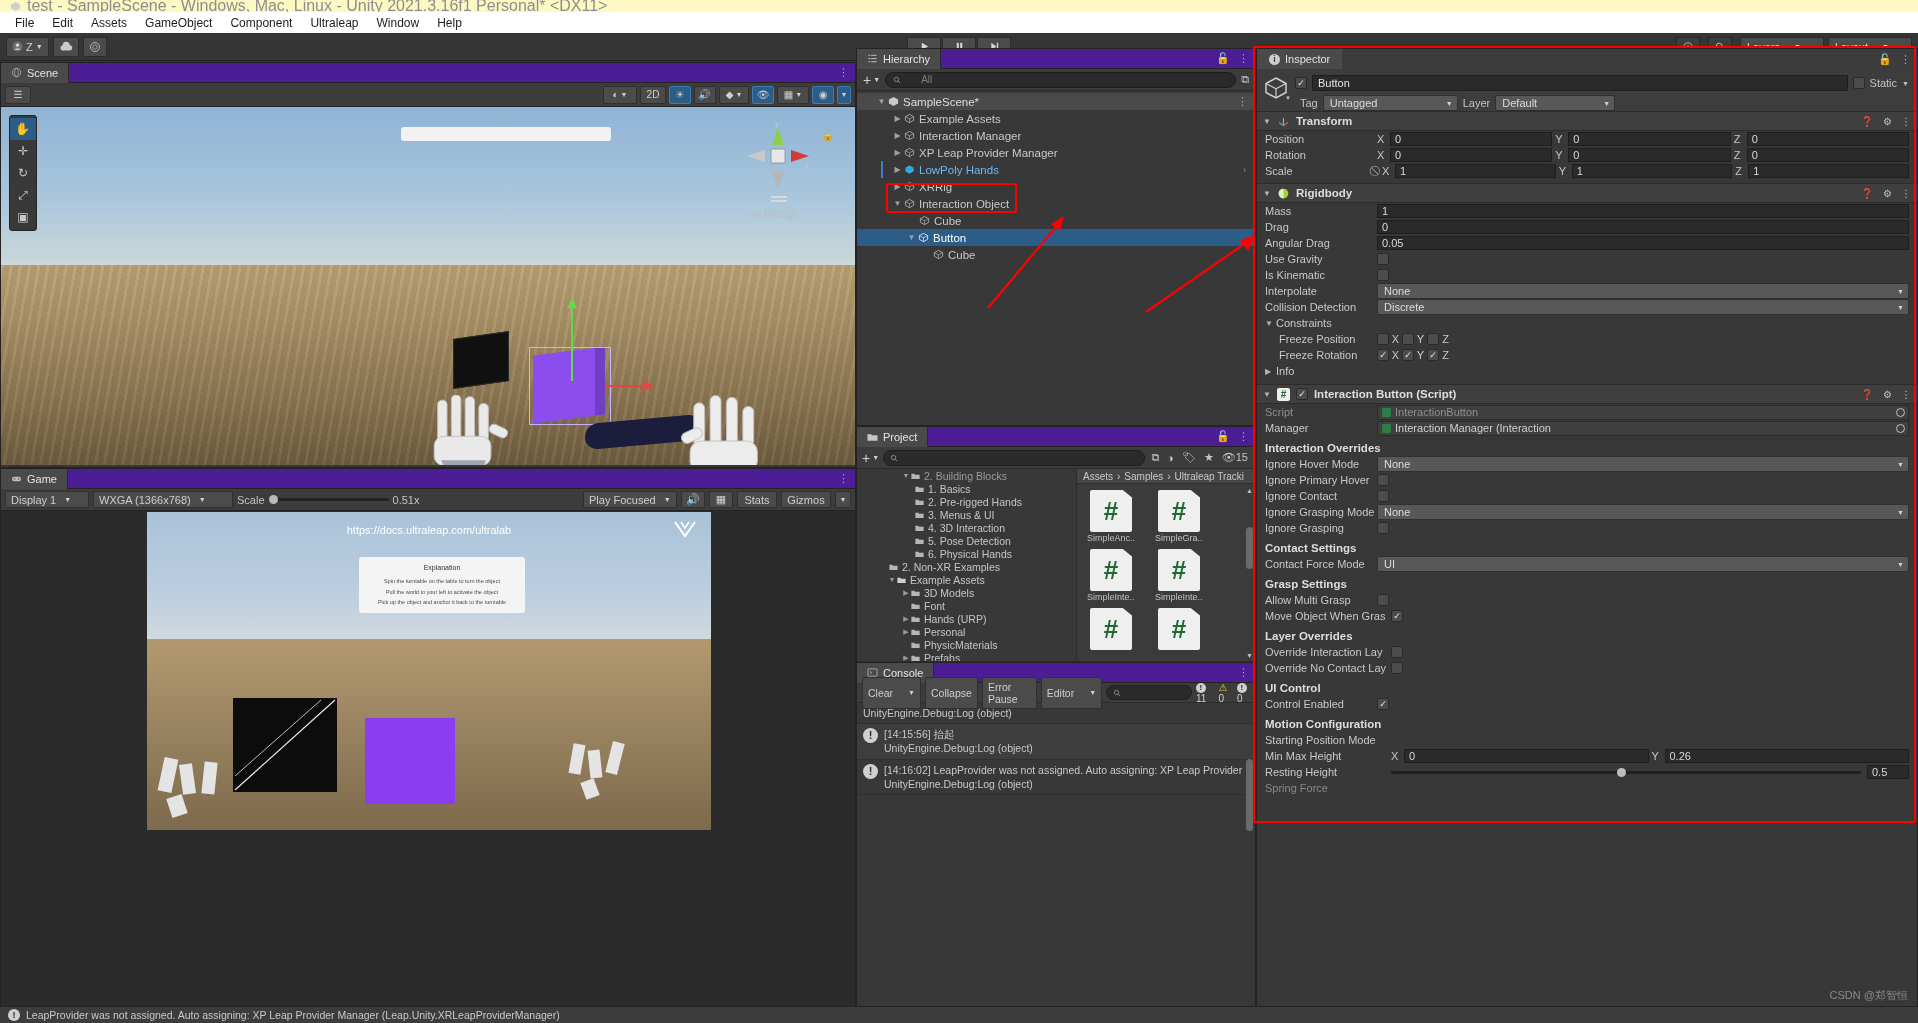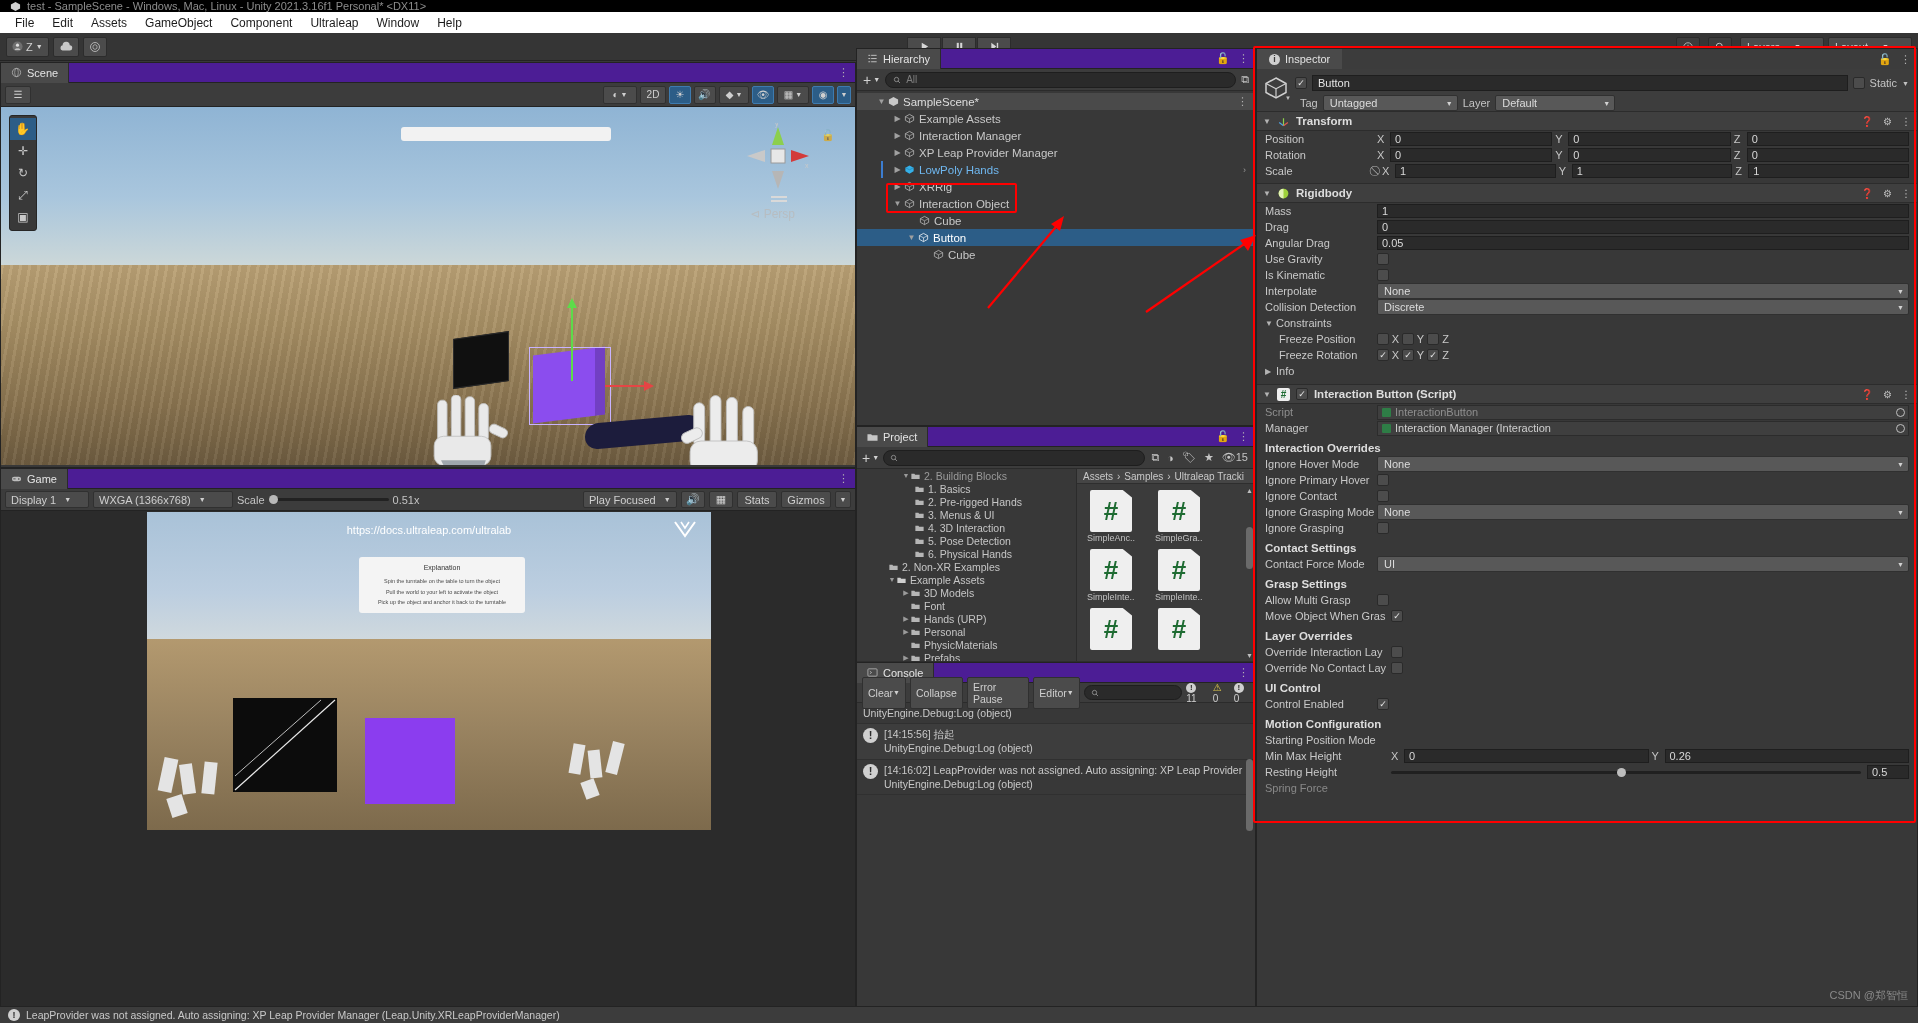--- a/index.html
+++ b/index.html
@@ -9,21 +9,21 @@
     font-family: "Liberation Sans", sans-serif;
     font-size: 11px;
     color: #c4c4c4;
     overflow: hidden;
   }
   .app { position: relative; width: 1918px; height: 1023px; }
 
   
   .titlebar {
     position:absolute; left:0; top:0; width:1918px; height:12px;
-    background:#000000; color:#8d8d8d; font-size:11px;
+    background:#fef9c3; color:#8d8d8d; font-size:16px;
     display:flex; align-items:center; padding-left:10px; overflow:hidden;
     white-space:nowrap;
   }
   .titlebar .u-logo { width:11px; height:11px; margin-right:6px; flex:none; }
 
   
   .menubar {
     position:absolute; left:0; top:12px; width:1918px; height:21px;
     background:#ffffff; display:flex; align-items:center; padding-left:6px;
     color:#1c1c1c; font-size:12px;
@@ -140,21 +140,21 @@
   .expl-title { font-size:7px; color:#333; margin-bottom:2px; }
   .gi-cube-black { position:absolute; left:86px; top:186px; width:104px; height:94px; background:#0c0c0c; }
   .gi-cube-purple { position:absolute; left:218px; top:206px; width:90px; height:86px; background:#8b3def; }
   .gi-shard { position:absolute; background:#e4e4e4; }
 
   
   #hierarchy-panel { left:856px; top:48px; width:400px; height:378px; }
   .hier-toolbar { height:22px; background:#3c3c3c; display:flex; align-items:center; gap:5px;
      padding:0 6px; border-bottom:1px solid #2b2b2b; }
   .hier-search { flex:1; height:16px; background:#2a2a2a; border:1px solid #1e1e1e; border-radius:8px;
-     display:flex; align-items:center; padding:0 7px; gap:5px; color:#7f7f7f; font-size:10px; }
+     display:flex; align-items:center; padding:0 7px; gap:20px; color:#7f7f7f; font-size:10px; }
   .hier-list { padding-top:2px; }
   .hrow { height:17px; display:flex; align-items:center; font-size:11.5px; color:#c8c8c8; padding-left:4px; position:relative; }
   .hrow.scene { background:#4a4a4a; color:#dedede; }
   .hrow.selected { background:#2c5d87; color:#ffffff; }
   .hrow .arrow { width:13px; text-align:center; font-size:8px; color:#a0a0a0; }
   .hrow .cube-ico { margin-right:4px; }
   .hrow.blue-text { color:#6fb7ef; }
   .hl-marker { position:absolute; left:24px; top:0; width:2px; height:100%; background:#3c7dd0; }
 
   
@@ -182,21 +182,21 @@
   .proj-footer { height:14px; background:#454545; display:flex; align-items:center;
      justify-content:flex-end; padding-right:10px; border-top:1px solid #2e2e2e; }
   .zoom-slider { width:120px; height:3px; background:#2b2b2b; position:relative; border-radius:2px; }
   .zoom-slider .knob { position:absolute; left:82px; top:-3px; width:9px; height:9px; background:#bfbfbf; border-radius:50%; }
 
   
   #console-panel { left:856px; top:662px; width:400px; height:361px; }
   .cons-toolbar { height:20px; background:#3c3c3c; display:flex; align-items:center; gap:4px;
     padding:0 5px; border-bottom:1px solid #2b2b2b; position:relative; font-size:10.5px; }
   .cons-btn { height:16px; background:#4b4b4b; border:1px solid #303030; border-radius:2px;
-    display:flex; align-items:center; padding:15px 5px; gap:0; color:#cfcfcf; }
+    display:flex; align-items:center; padding:15px 5px; gap:15px; color:#cfcfcf; }
   .cons-search { width:108px; height:15px; background:#2a2a2a; border:1px solid #1e1e1e;
     border-radius:8px; display:flex; align-items:center; padding:0 6px; color:#7f7f7f; font-size:9px; }
   .cons-counts { display:flex; gap:6px; align-items:center; font-size:10px; color:#cfcfcf; }
   .cons-list { background:#383838; }
   .crow { min-height:30px; display:flex; gap:6px; padding:3px 6px; font-size:10.5px;
     color:#c9c9c9; border-bottom:1px solid #303030; line-height:1.35; }
   .crow.alt { background:#3d3d3d; }
   .cicon { width:15px; height:15px; border-radius:50%; background:#d0d0d0; color:#2b2b2b;
     display:flex; align-items:center; justify-content:center; font-size:11px; font-weight:bold; flex:none; margin-top:1px; }
   .cons-scroll { position:absolute; right:2px; top:96px; width:7px; height:72px; background:#6a6a6a; border-radius:4px; }

